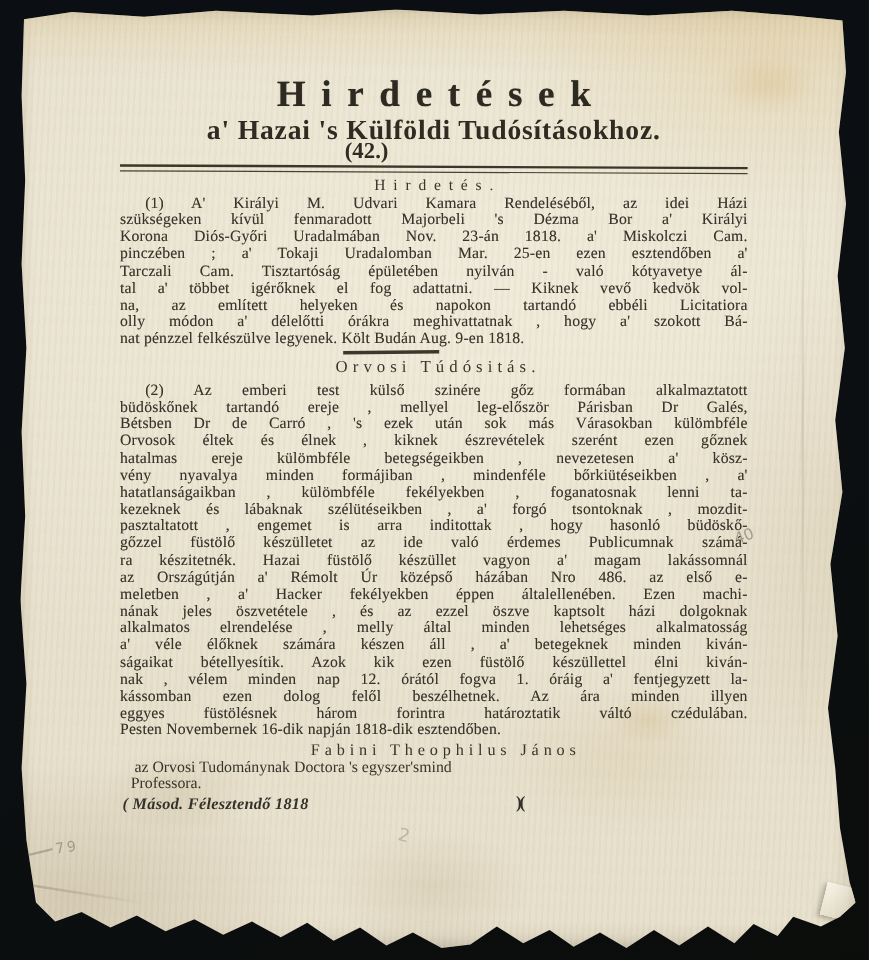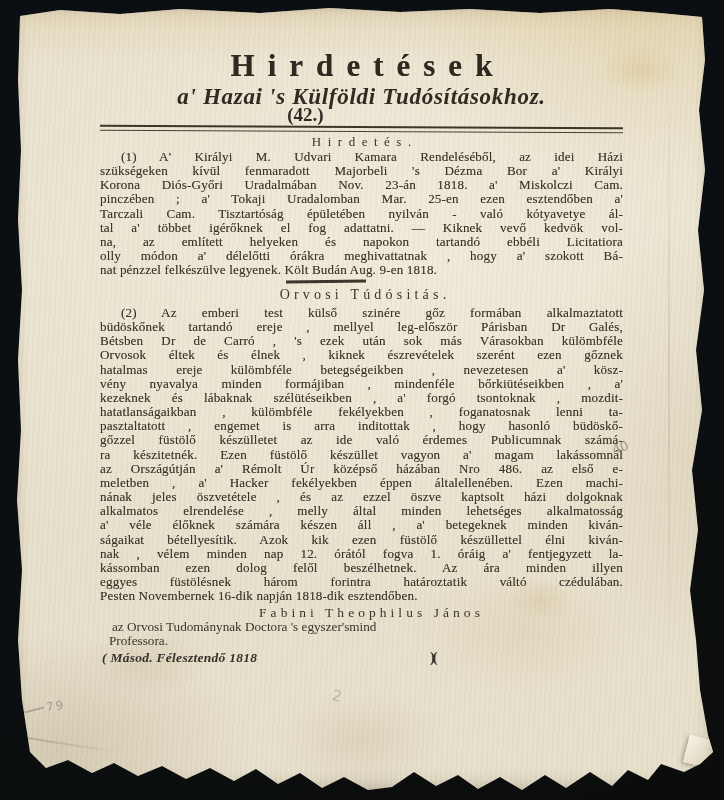--- a/index.html
+++ b/index.html
@@ -44,25 +44,25 @@
   }
   .crease-bl{position:absolute;left:-6px;top:742px;width:130px;height:2px;
     background:linear-gradient(90deg,rgba(110,95,70,.42),rgba(110,95,70,0));transform:rotate(9deg);}
   .crease-r{position:absolute;left:668px;top:70px;width:2px;height:600px;
     background:linear-gradient(180deg,rgba(120,105,80,0),rgba(120,105,80,.16),rgba(120,105,80,0));}
   .fold-br{position:absolute;left:686px;top:738px;width:30px;height:28px;
     background:linear-gradient(135deg,rgba(250,246,234,.9),rgba(212,202,176,.6));
     transform:rotate(14deg);box-shadow:-2px 2px 4px rgba(60,50,35,.35);}
   .grain{position:absolute;inset:0;opacity:.4;pointer-events:none;}
 
-  .content{position:absolute;left:100px;top:49px;width:523px;color:#38342a;}
+  .content{position:absolute;left:100px;top:61px;width:523px;color:#38342a;}
   .title{font-size:31px;line-height:33px;font-weight:bold;letter-spacing:.42em;
     text-indent:.42em;text-align:center;color:#2c2920;text-shadow:0 0 .6px rgba(44,41,32,.55);}
   .subtitle{font-size:23px;line-height:25px;font-weight:bold;letter-spacing:.03em;
-    text-align:center;margin-top:2px;color:#2e2a21;font-style:italic;}
+    text-align:center;margin-top:2px;color:#2e2a21;}
   .issue{font-size:19px;line-height:20px;font-weight:bold;text-align:center;
     margin-top:-4px;transform:translateX(-56px);color:#2e2a21;}
   .double-rule{height:3px;border-top:2.6px solid #3a352a;border-bottom:1.3px solid #474033;
     margin-top:1px;transform:rotate(.25deg);}
   .sec-heading{font-size:13px;line-height:13px;letter-spacing:.5em;text-indent:.5em;
     text-align:center;margin-top:3px;color:#3a352b;}
   .sec-heading2{font-size:14px;line-height:14px;letter-spacing:.3em;margin-top:5px;}
   .para{margin-top:2px;}
   .para2{margin-top:4px;}
   .line{font-size:13.1px;line-height:14.15px;text-align:justify;text-align-last:justify;
@@ -118,25 +118,25 @@
       <div class="short-rule"></div>
 
       <div class="sec-heading sec-heading2">Orvosi Túdósitás.</div>
       <div class="para para2">
           <div class="line">(2)  Az emberi test külső szinére gőz formában alkalmaztatott</div>
           <div class="line">büdöskőnek tartandó ereje , mellyel leg-először Párisban Dr Galés,</div>
           <div class="line">Bétsben Dr de Carró , 's ezek után sok más Várasokban külömbféle</div>
           <div class="line">Orvosok éltek és élnek , kiknek észrevételek szerént ezen gőznek</div>
           <div class="line">hatalmas ereje külömbféle betegségeikben , nevezetesen a' kösz-</div>
           <div class="line">vény nyavalya minden formájiban , mindenféle bőrkiütéseikben , a'</div>
+          <div class="line">hatatlanságaikban , külömbféle fekélyekben , foganatosnak lenni ta-</div>
           <div class="line">kezeknek és lábaknak szélütéseikben , a' forgó tsontoknak , mozdit-</div>
-          <div class="line">hatatlanságaikban , külömbféle fekélyekben , foganatosnak lenni ta-</div>
           <div class="line">pasztaltatott , engemet is arra inditottak , hogy hasonló büdöskő-</div>
           <div class="line">gőzzel füstölő készülletet az ide való érdemes Publicumnak számá-</div>
-          <div class="line">ra készitetnék. Ezen füstölő készüllet vagyon a' magam lakássomnál</div>
+          <div class="line">ra készitetnék. Hazai füstölő készüllet vagyon a' magam lakássomnál</div>
           <div class="line">az Országútján a' Rémolt Úr középső házában Nro 486. az első e-</div>
           <div class="line">meletben , a' Hacker fekélyekben éppen általellenében. Ezen machi-</div>
           <div class="line">nának jeles öszvetétele , és az ezzel öszve kaptsolt házi dolgoknak</div>
           <div class="line">alkalmatos elrendelése , melly által minden lehetséges alkalmatosság</div>
           <div class="line">a' véle élőknek számára készen áll , a' betegeknek minden kiván-</div>
           <div class="line">ságaikat bétellyesítik. Azok kik ezen füstölő készüllettel élni kiván-</div>
           <div class="line">nak , vélem minden nap 12. órától fogva 1. óráig a' fentjegyzett la-</div>
           <div class="line">kássomban ezen dolog felől beszélhetnek. Az ára minden illyen</div>
           <div class="line">eggyes füstölésnek három forintra határoztatik váltó czédulában.</div>
           <div class="line">Pesten Novembernek 16-dik napján 1818-dik esztendőben.</div>

